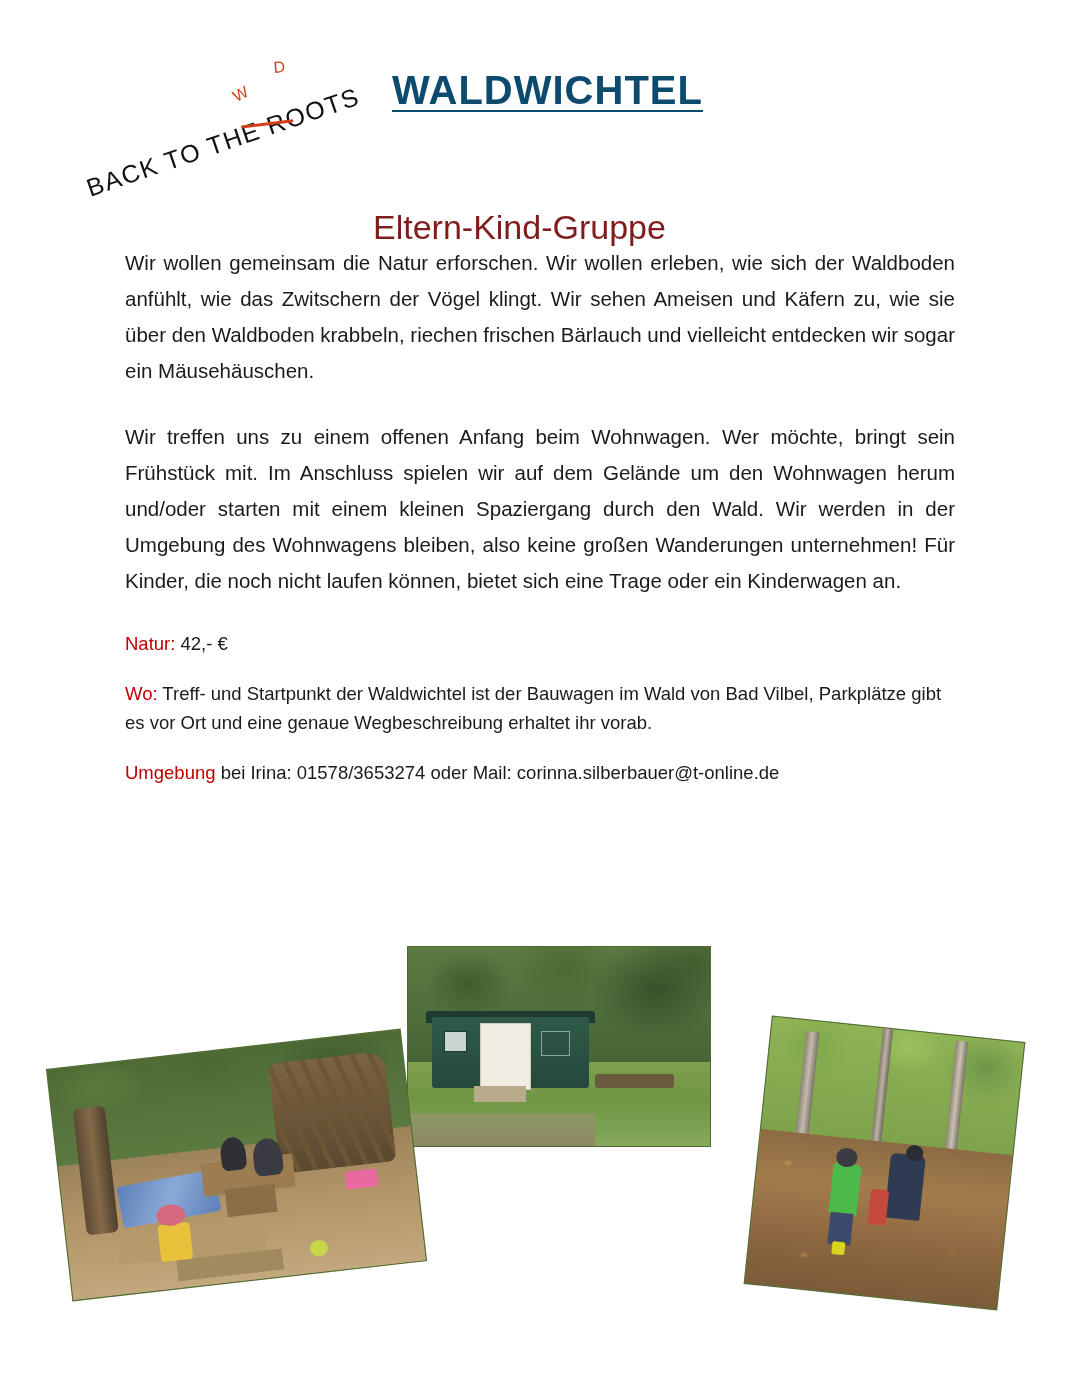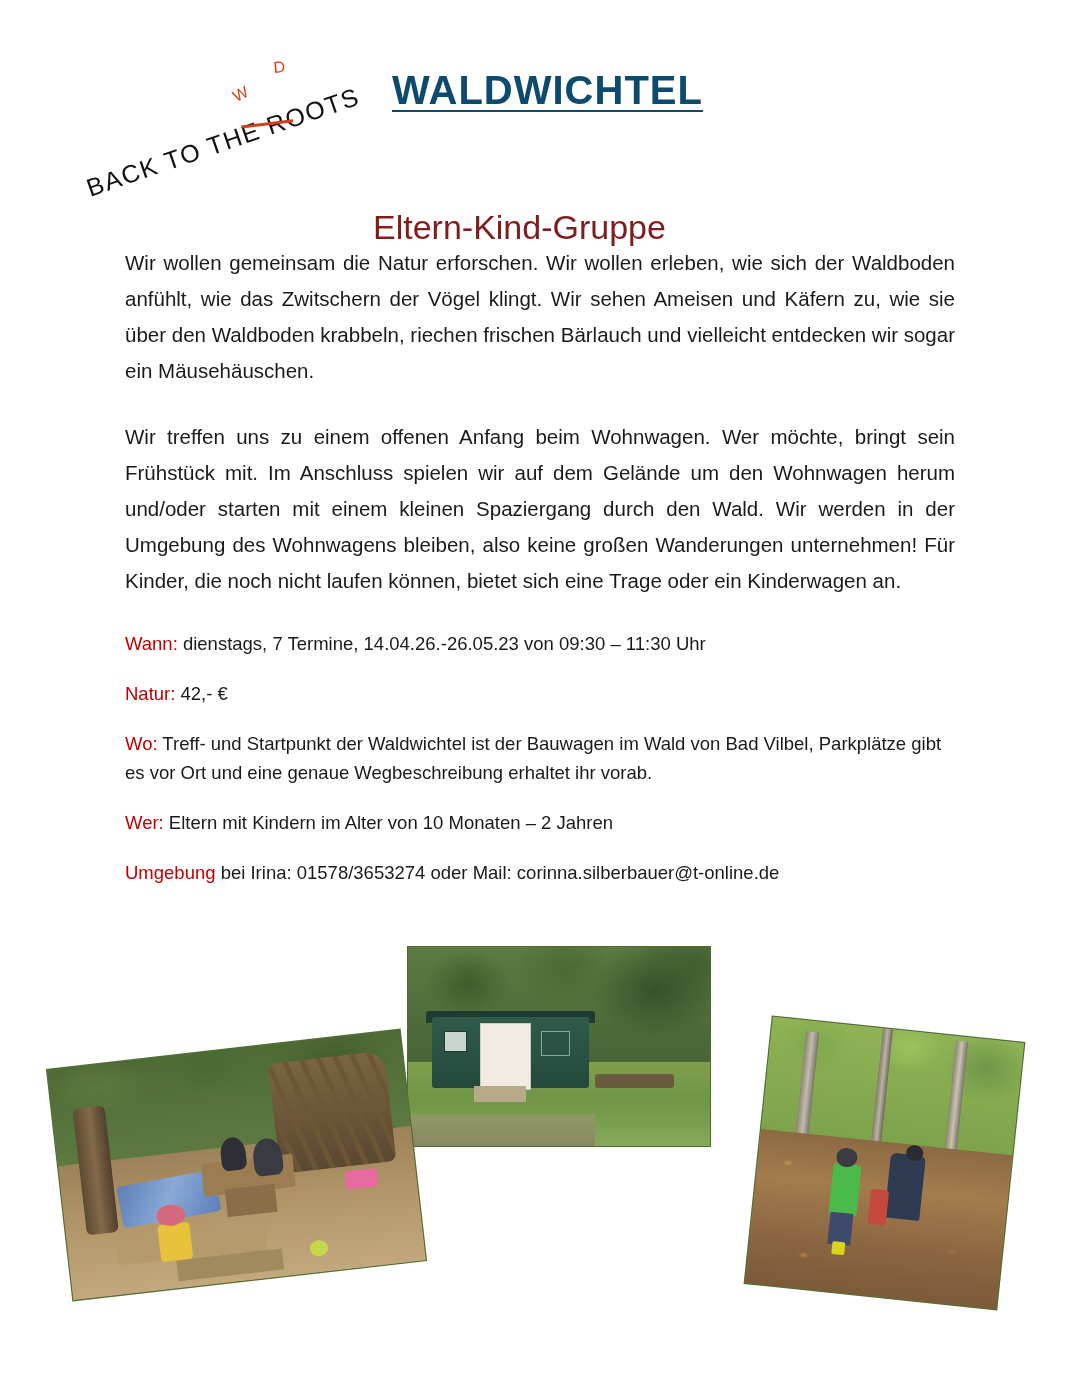--- a/index.html
+++ b/index.html
@@ -363,35 +363,29 @@
   <div class="title-sub">Eltern-Kind-Gruppe</div>
 </div>
 
 <div class="content">
 
   <p class="para">Wir wollen gemeinsam die Natur erforschen. Wir wollen erleben, wie sich der Waldboden anfühlt, wie das Zwitschern der Vögel klingt. Wir sehen Ameisen und Käfern zu, wie sie über den Waldboden krabbeln, riechen frischen Bärlauch und vielleicht entdecken wir sogar ein Mäusehäuschen.</p>
   <p class="para">Wir treffen uns zu einem offenen Anfang beim Wohnwagen. Wer möchte, bringt sein Frühstück mit. Im Anschluss spielen wir auf dem Gelände um den Wohnwagen herum und/oder starten mit einem kleinen Spaziergang durch den Wald. Wir werden in der Umgebung des Wohnwagens bleiben, also keine großen Wanderungen unternehmen! Für Kinder, die noch nicht laufen können, bietet sich eine Trage oder ein Kinderwagen an.</p>
 
   <div class="info-list">
 
-    <div class="info-line">
-      <span class="info-label">Wann:</span><span> dienstags, 7 Termine, 14.04.26.-26.05.23 von 09:30 – 11:30 Uhr</span>
-    </div>
 
     <div class="info-line">
       <span class="info-label">Natur:</span><span> 42,- €</span>
     </div>
 
     <div class="info-line">
       <span class="info-label">Wo:</span><span> Treff- und Startpunkt der Waldwichtel ist der Bauwagen im Wald von Bad Vilbel, Parkplätze gibt es vor Ort und eine genaue Wegbeschreibung erhaltet ihr vorab.</span>
     </div>
 
-    <div class="info-line">
-      <span class="info-label">Wer:</span><span> Eltern mit Kindern im Alter von 10 Monaten – 2 Jahren</span>
-    </div>
 
     <div class="info-line">
       <span class="info-label">Umgebung</span><span> bei Irina: 01578/3653274 oder Mail: corinna.silberbauer@t-online.de</span>
     </div>
 
   </div>
 </div>
 
 <div class="photos">
 

